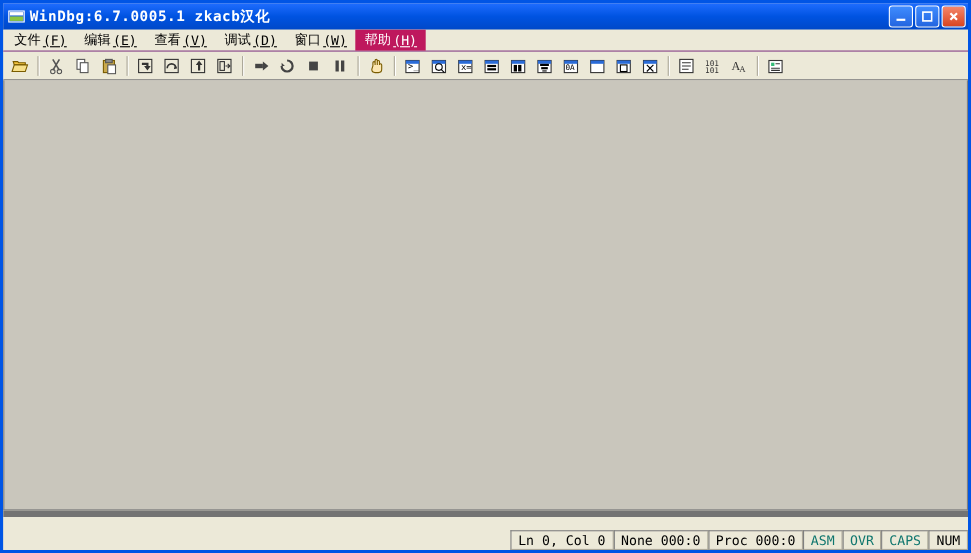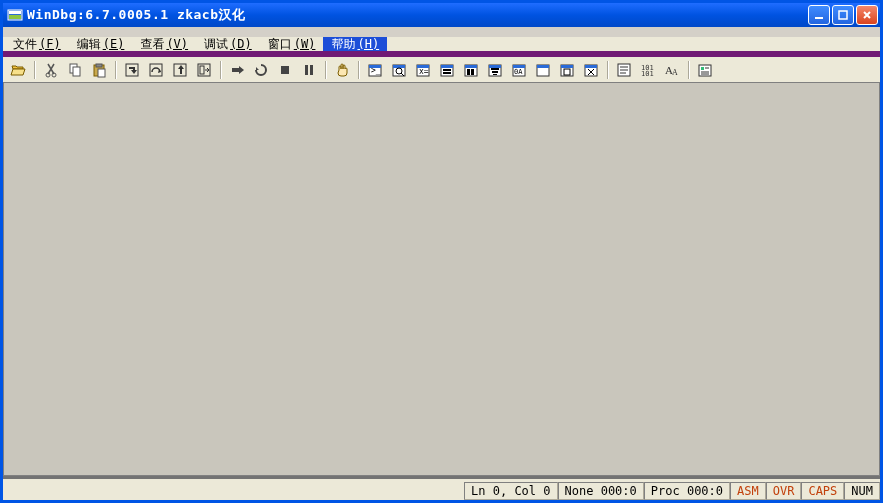--- a/index.html
+++ b/index.html
@@ -32,33 +32,32 @@
     border-radius: 3px;
     display: flex; align-items: center; justify-content: center;
     background: linear-gradient(to bottom, #3f8cff, #2365e0);
     color: #fff; font-weight: bold;
   }
   .win-btn.close { background: linear-gradient(to bottom, #f4876b, #d9441f); }
   
   .menubar {
     height: 20px;
     background: #ece9d8;
-    border-bottom: 6px solid #701a75;
+    border-bottom: 1px solid #701a75;
     display: flex; align-items: stretch;
     padding-left: 2px;
-    margin-top: 10px;
   }
   .menu-item {
     padding: 0 8px;
     display: flex; align-items: center;
     color: #000;
   }
   .menu-item .mnemonic { text-decoration: underline; margin-left: 2px;}
   .menu-item.active {
-    background: #1d4ed8;
+    background: #be185d;
     color: #fff;
   }
   
   .toolbar {
     height: 26px;
     background: #ece9d8;
     border-bottom: 1px solid #7f7f7f;
     display: flex; align-items: center;
     padding: 0 4px;
     gap: 2px;
@@ -78,36 +77,36 @@
   
   .workspace {
     flex: 1;
     background: #c9c6bc;
     border: 1px solid #808080;
     border-top: none;
     margin: 0;
   }
   
   .statusbar {
-    height: 24px;
+    height: 36px;
     background: #ece9d8;
     display: flex; align-items: flex-end;
-    border-top: 3px solid #737373;
+    border-top: 6px solid #737373;
   }
   .status-spacer { flex: 1; }
   .status-cell {
     border: 1px solid #aca899;
     border-top-color: #808080;
     border-left-color: #808080;
     padding: 1px 6px;
     display: flex; align-items: center;
     font-family: "SimSun", monospace;
     white-space: nowrap;
   }
-  .status-cell.dim { color: #c2410c; }
+  .status-cell.dim { color: #0f766e; }
 </style>
 </head>
 <body>
 
 <div class="window">
 
   <div class="titlebar">
     <span class="app-icon">
       <svg width="16" height="16" viewBox="0 0 16 16">
         <rect x="1" y="3" width="14" height="10" fill="#2a6bd8" stroke="#fff" stroke-width="1"></rect>

